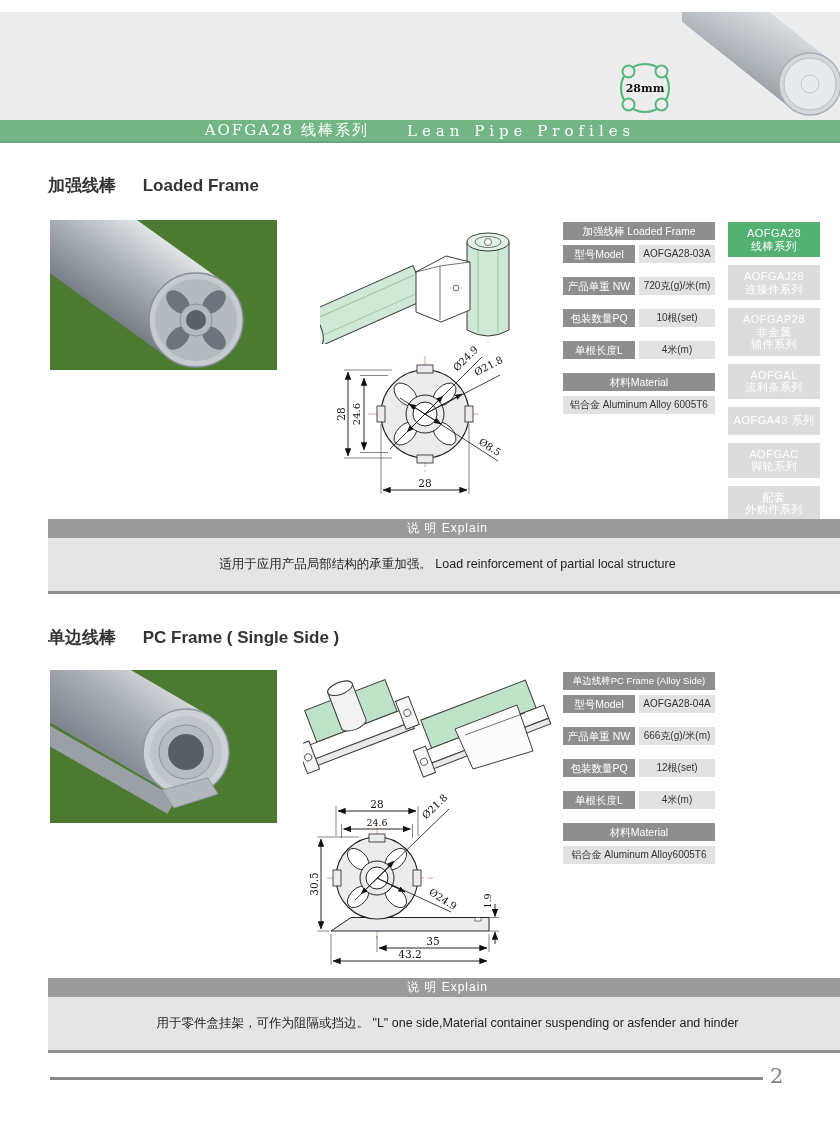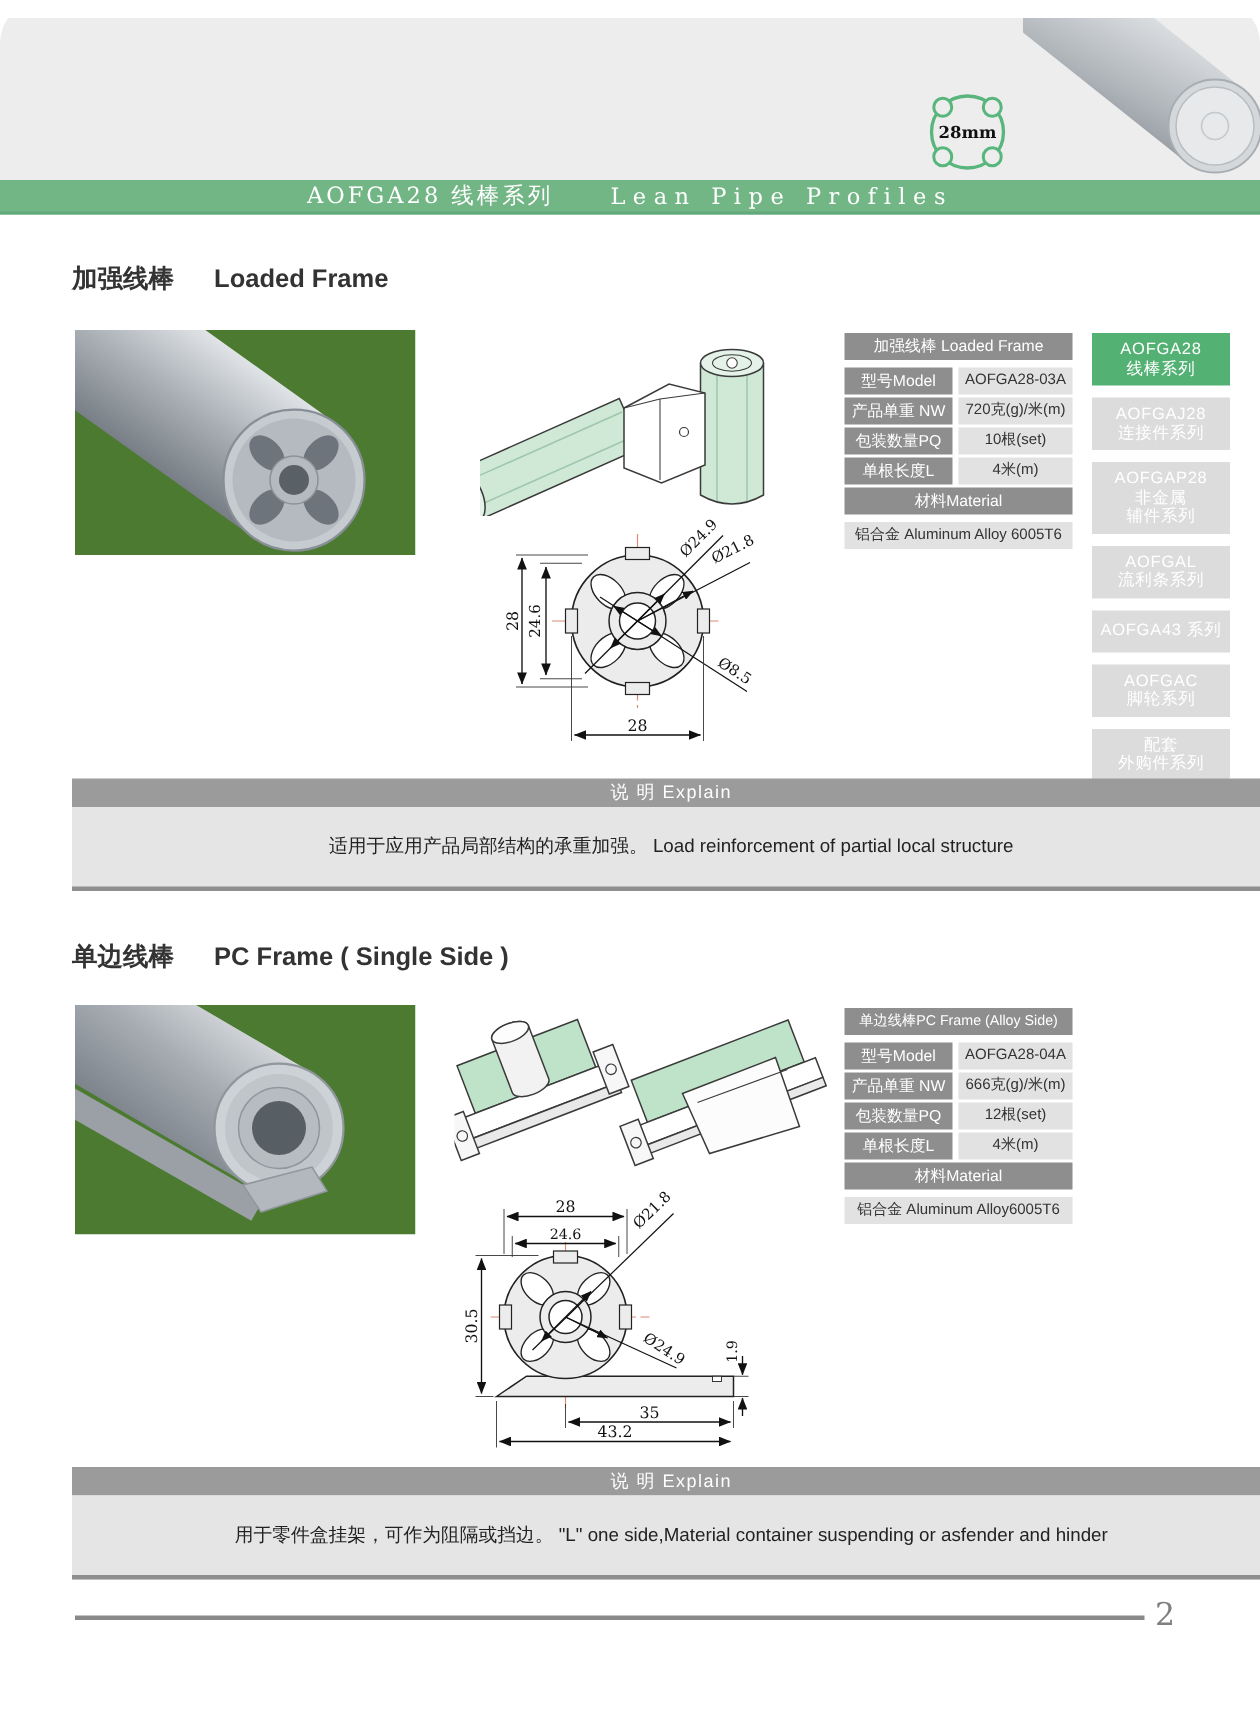--- a/index.html
+++ b/index.html
@@ -1,36 +1,36 @@
 <!DOCTYPE html>
 <html><head>
 <meta charset="utf-8">
 <style>
   * { margin:0; padding:0; box-sizing:border-box; }
   body { background:#fff; font-family:"Liberation Sans","DejaVu Sans",sans-serif; }
-  .page { position:relative; width:840px; height:1140px; background:#fff; overflow:hidden;border-radius:29px; }
+  .page { position:relative; width:840px; height:1140px; background:#fff; overflow:hidden; }
   .abs { position:absolute; }
 
   
   .header-gray { position:absolute; left:0; top:12px; width:840px; height:108px; background:#ededed; }
   .band { position:absolute; left:0; top:120px; width:840px; height:23px; background:#73b686;
           border-bottom:2px solid #63a97c; display:flex; align-items:center; justify-content:center;
           gap:38px; color:#fff; font-family:"DejaVu Serif","Liberation Serif",serif; }
   .band .zh { font-size:15px; letter-spacing:2px; }
   .band .en { font-size:15px; letter-spacing:5px; }
 
   
   .sec-title { position:absolute; font-size:17px; color:#333; font-weight:600; }
   .sec-title .en { margin-left:22px; }
 
   
   .spec { position:absolute; width:152px; }
   .spec .hdr { background:#8e8e8e; color:#fff; height:18px; line-height:18px; text-align:center;
                font-size:10.5px; margin-bottom:5px; white-space:nowrap; }
-  .spec .row { display:flex; gap:4px; margin-bottom:2px;align-items:flex-end; }
+  .spec .row { display:flex; gap:4px; margin-bottom:14px;align-items:flex-end; }
   .spec .lbl { background:#8e8e8e; color:#fff; width:72px; height:18px; line-height:18px;
                text-align:center; font-size:10.5px; white-space:nowrap; }
   .spec .val { background:#e2e2e2; color:#333; flex:1; height:18px; line-height:18px;
                text-align:center; font-size:10px; white-space:nowrap; }
   .spec .mat { background:#e2e2e2; color:#333; height:18px; line-height:18px; text-align:center;
                font-size:10px; white-space:nowrap; }
 
   
   .sidebar { position:absolute; left:728px; top:222px; width:92px; }
   .side-item { background:#dcdcdc; color:#fff; margin-bottom:8px; min-height:28px;

